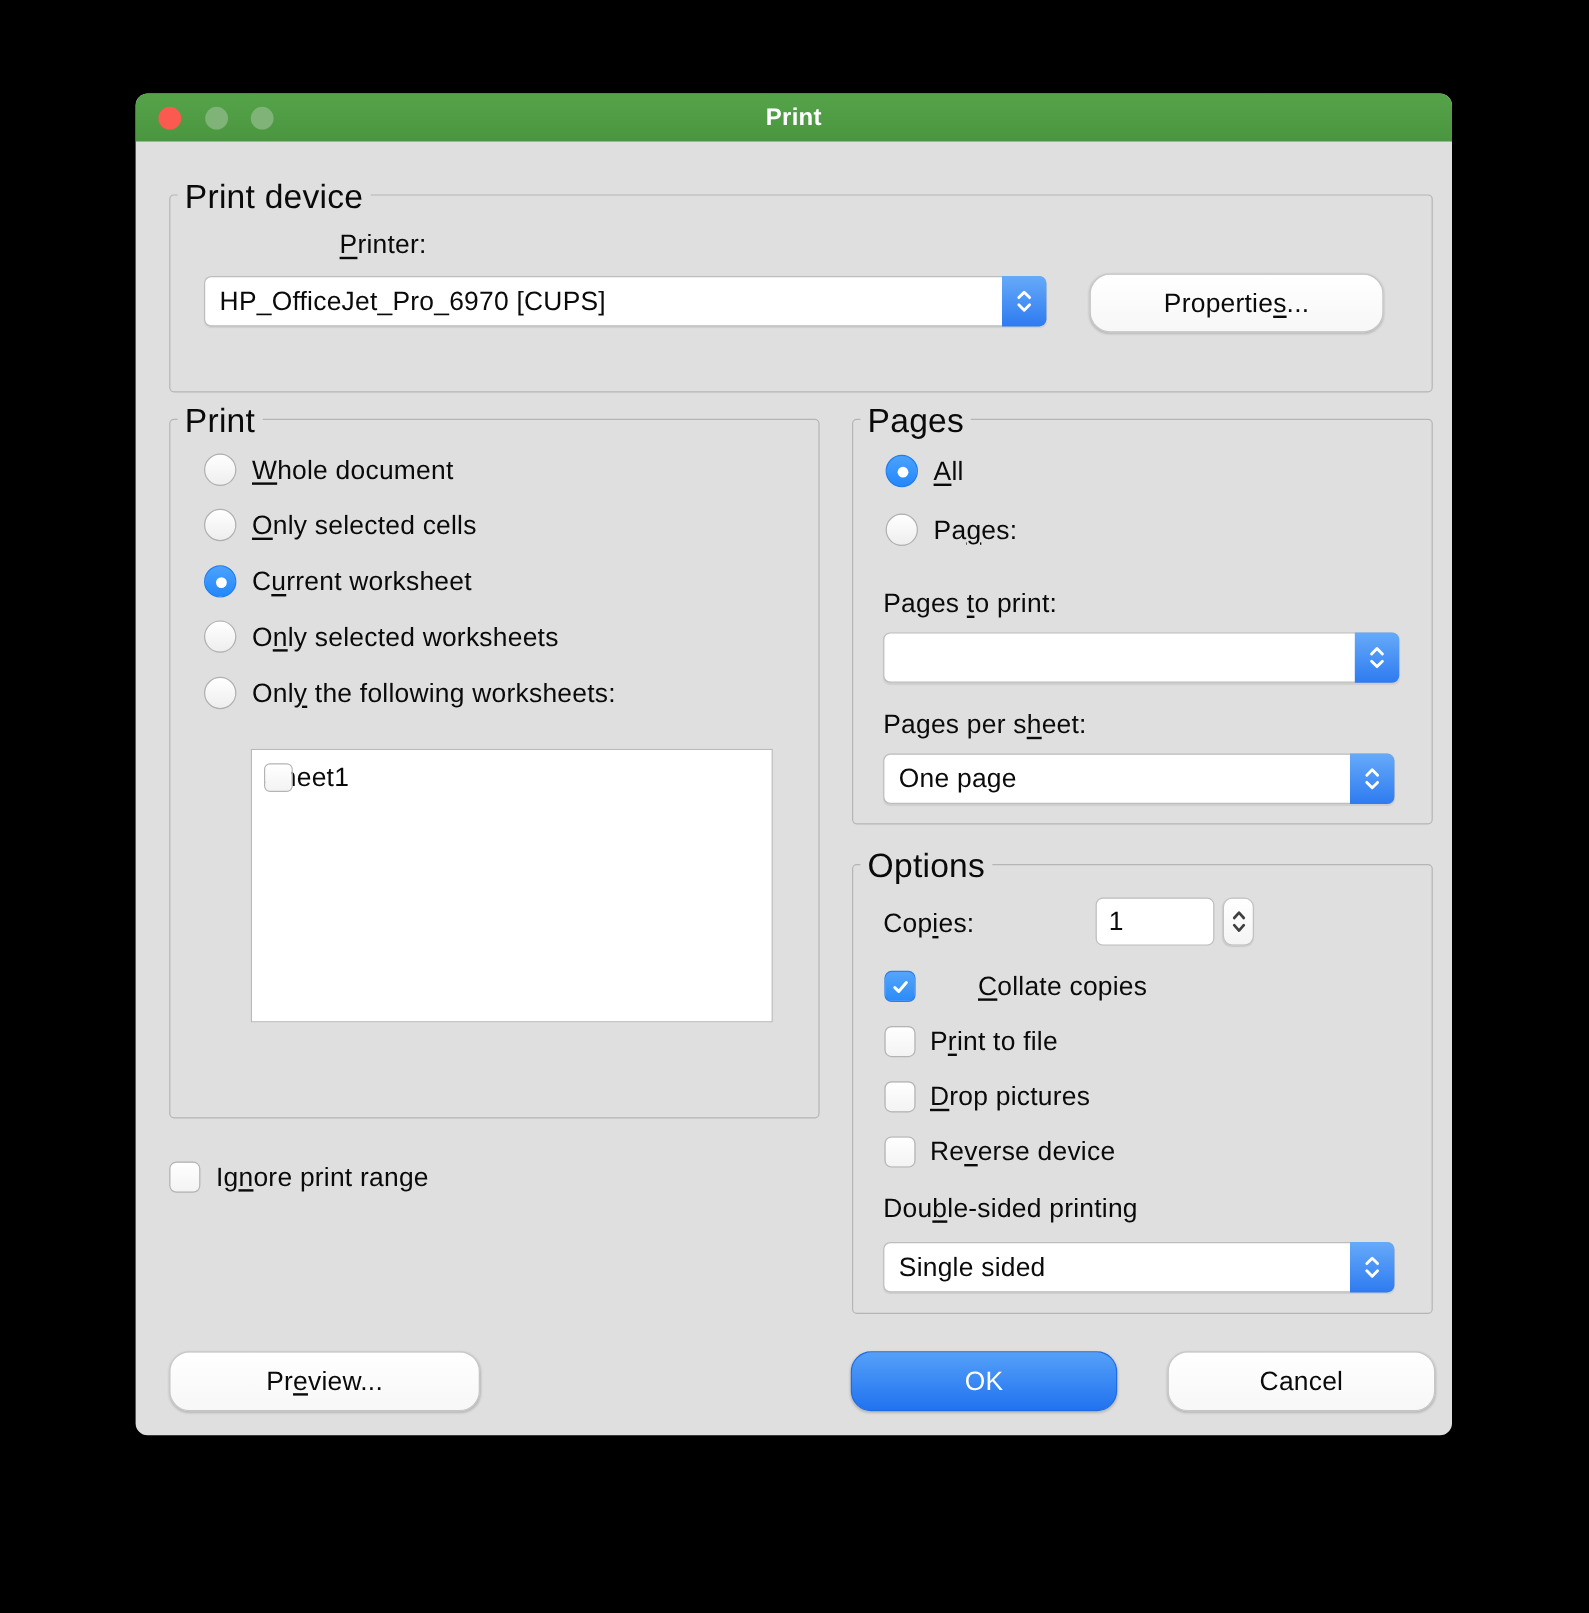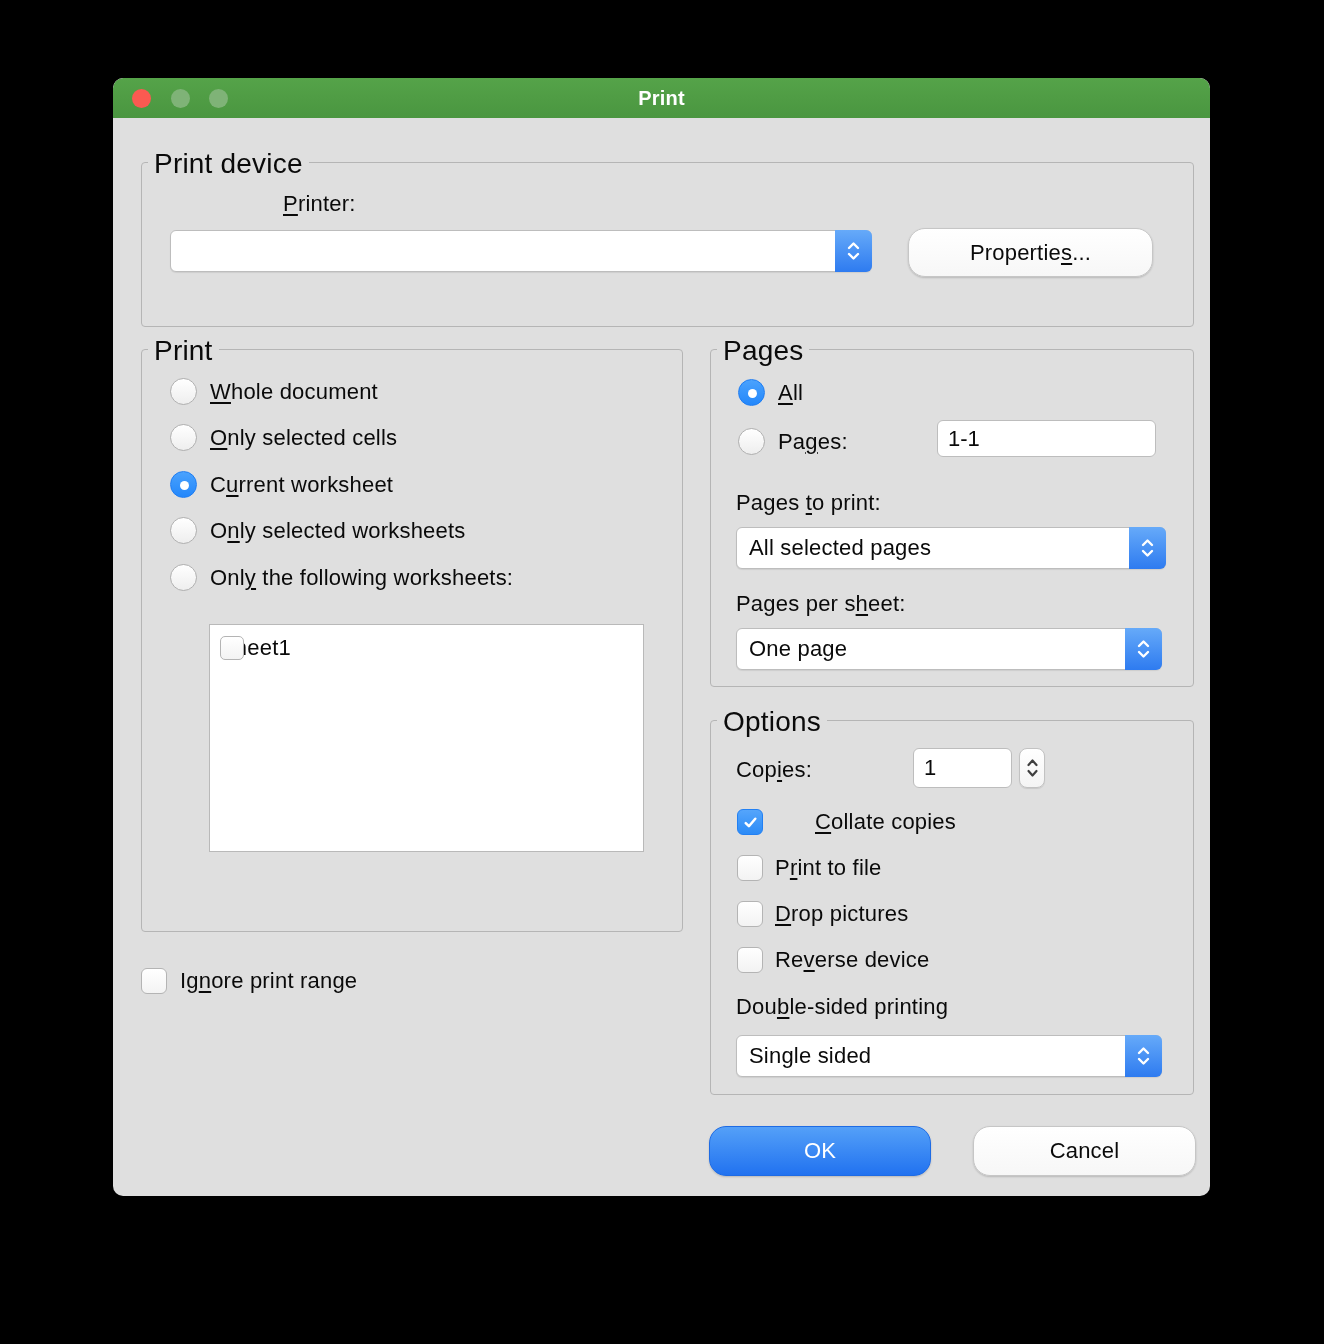--- a/index.html
+++ b/index.html
@@ -111,20 +111,21 @@
     <span class="tl min"></span>
     <span class="tl max"></span>
     <span class="title">Print</span>
   </div>
 
   <div class="group" style="left:28px;top:84px;width:1051px;height:163px;">
     <span class="legend"><span>Print device</span></span>
   </div>
   <div class="lbl" style="left:170px;top:113px;"><span></span><u>P</u><span>rinter:</span></div>
   <div class="select" style="left:57px;top:152px;width:700px;">
+    <span class="select-text">HP_OfficeJet_Pro_6970 [CUPS]</span>
     <span class="select-cap">
       <svg width="17" height="24" viewBox="0 0 17 24">
           <path d="M4 9 L8.5 4.5 L13 9" fill="none" stroke="#fff" stroke-width="2.4" stroke-linecap="round" stroke-linejoin="round"></path>
           <path d="M4 15 L8.5 19.5 L13 15" fill="none" stroke="#fff" stroke-width="2.4" stroke-linecap="round" stroke-linejoin="round"></path>
         </svg>
     </span>
   </div>
   <div class="btn" style="left:795px;top:150px;width:243px;height:47px;">
     <span><span>Propertie</span><u>s</u><span>...</span></span>
   </div>
@@ -168,25 +169,23 @@
     <span class="legend"><span>Pages</span></span>
   </div>
 
   <span class="radio checked" style="left:625px;top:301px;">
       <span class="dot"></span>
     </span>
   <div class="lbl" style="left:665px;top:302px;"><span></span><u>A</u><span>ll</span></div>
 
   <span class="radio" style="left:625px;top:350px;"></span>
   <div class="lbl" style="left:665px;top:351px;"><span>Pa</span><u>g</u><span>es:</span></div>
-  <input class="text-input" style="left: 824px; top: 342px; width: 219px; height: 37px;" value="1-1">
 
   <div class="lbl" style="left:623px;top:412px;"><span>Pages </span><u>t</u><span>o print:</span></div>
   <div class="select" style="left:623px;top:449px;width:428px;">
-    <span class="select-text">All selected pages</span>
     <span class="select-cap">
       <svg width="17" height="24" viewBox="0 0 17 24">
           <path d="M4 9 L8.5 4.5 L13 9" fill="none" stroke="#fff" stroke-width="2.4" stroke-linecap="round" stroke-linejoin="round"></path>
           <path d="M4 15 L8.5 19.5 L13 15" fill="none" stroke="#fff" stroke-width="2.4" stroke-linecap="round" stroke-linejoin="round"></path>
         </svg>
     </span>
   </div>
 
   <div class="lbl" style="left:623px;top:513px;"><span>Pages per s</span><u>h</u><span>eet:</span></div>
   <div class="select" style="left:623px;top:550px;width:424px;">
@@ -238,20 +237,23 @@
   <div class="select" style="left:623px;top:957px;width:424px;">
     <span class="select-text">Single sided</span>
     <span class="select-cap">
       <svg width="17" height="24" viewBox="0 0 17 24">
           <path d="M4 9 L8.5 4.5 L13 9" fill="none" stroke="#fff" stroke-width="2.4" stroke-linecap="round" stroke-linejoin="round"></path>
           <path d="M4 15 L8.5 19.5 L13 15" fill="none" stroke="#fff" stroke-width="2.4" stroke-linecap="round" stroke-linejoin="round"></path>
         </svg>
     </span>
   </div>
 
+  <div class="btn" style="left:28px;top:1048px;width:257px;height:48px;">
+    <span><span>Pr</span><u>e</u><span>view...</span></span>
+  </div>
   <div class="btn primary" style="left:596px;top:1048px;width:220px;height:48px;">
     <span>OK</span>
   </div>
   <div class="btn" style="left:860px;top:1048px;width:221px;height:48px;">
     <span>Cancel</span>
   </div>
 
 </div>
 
 </body></html>

